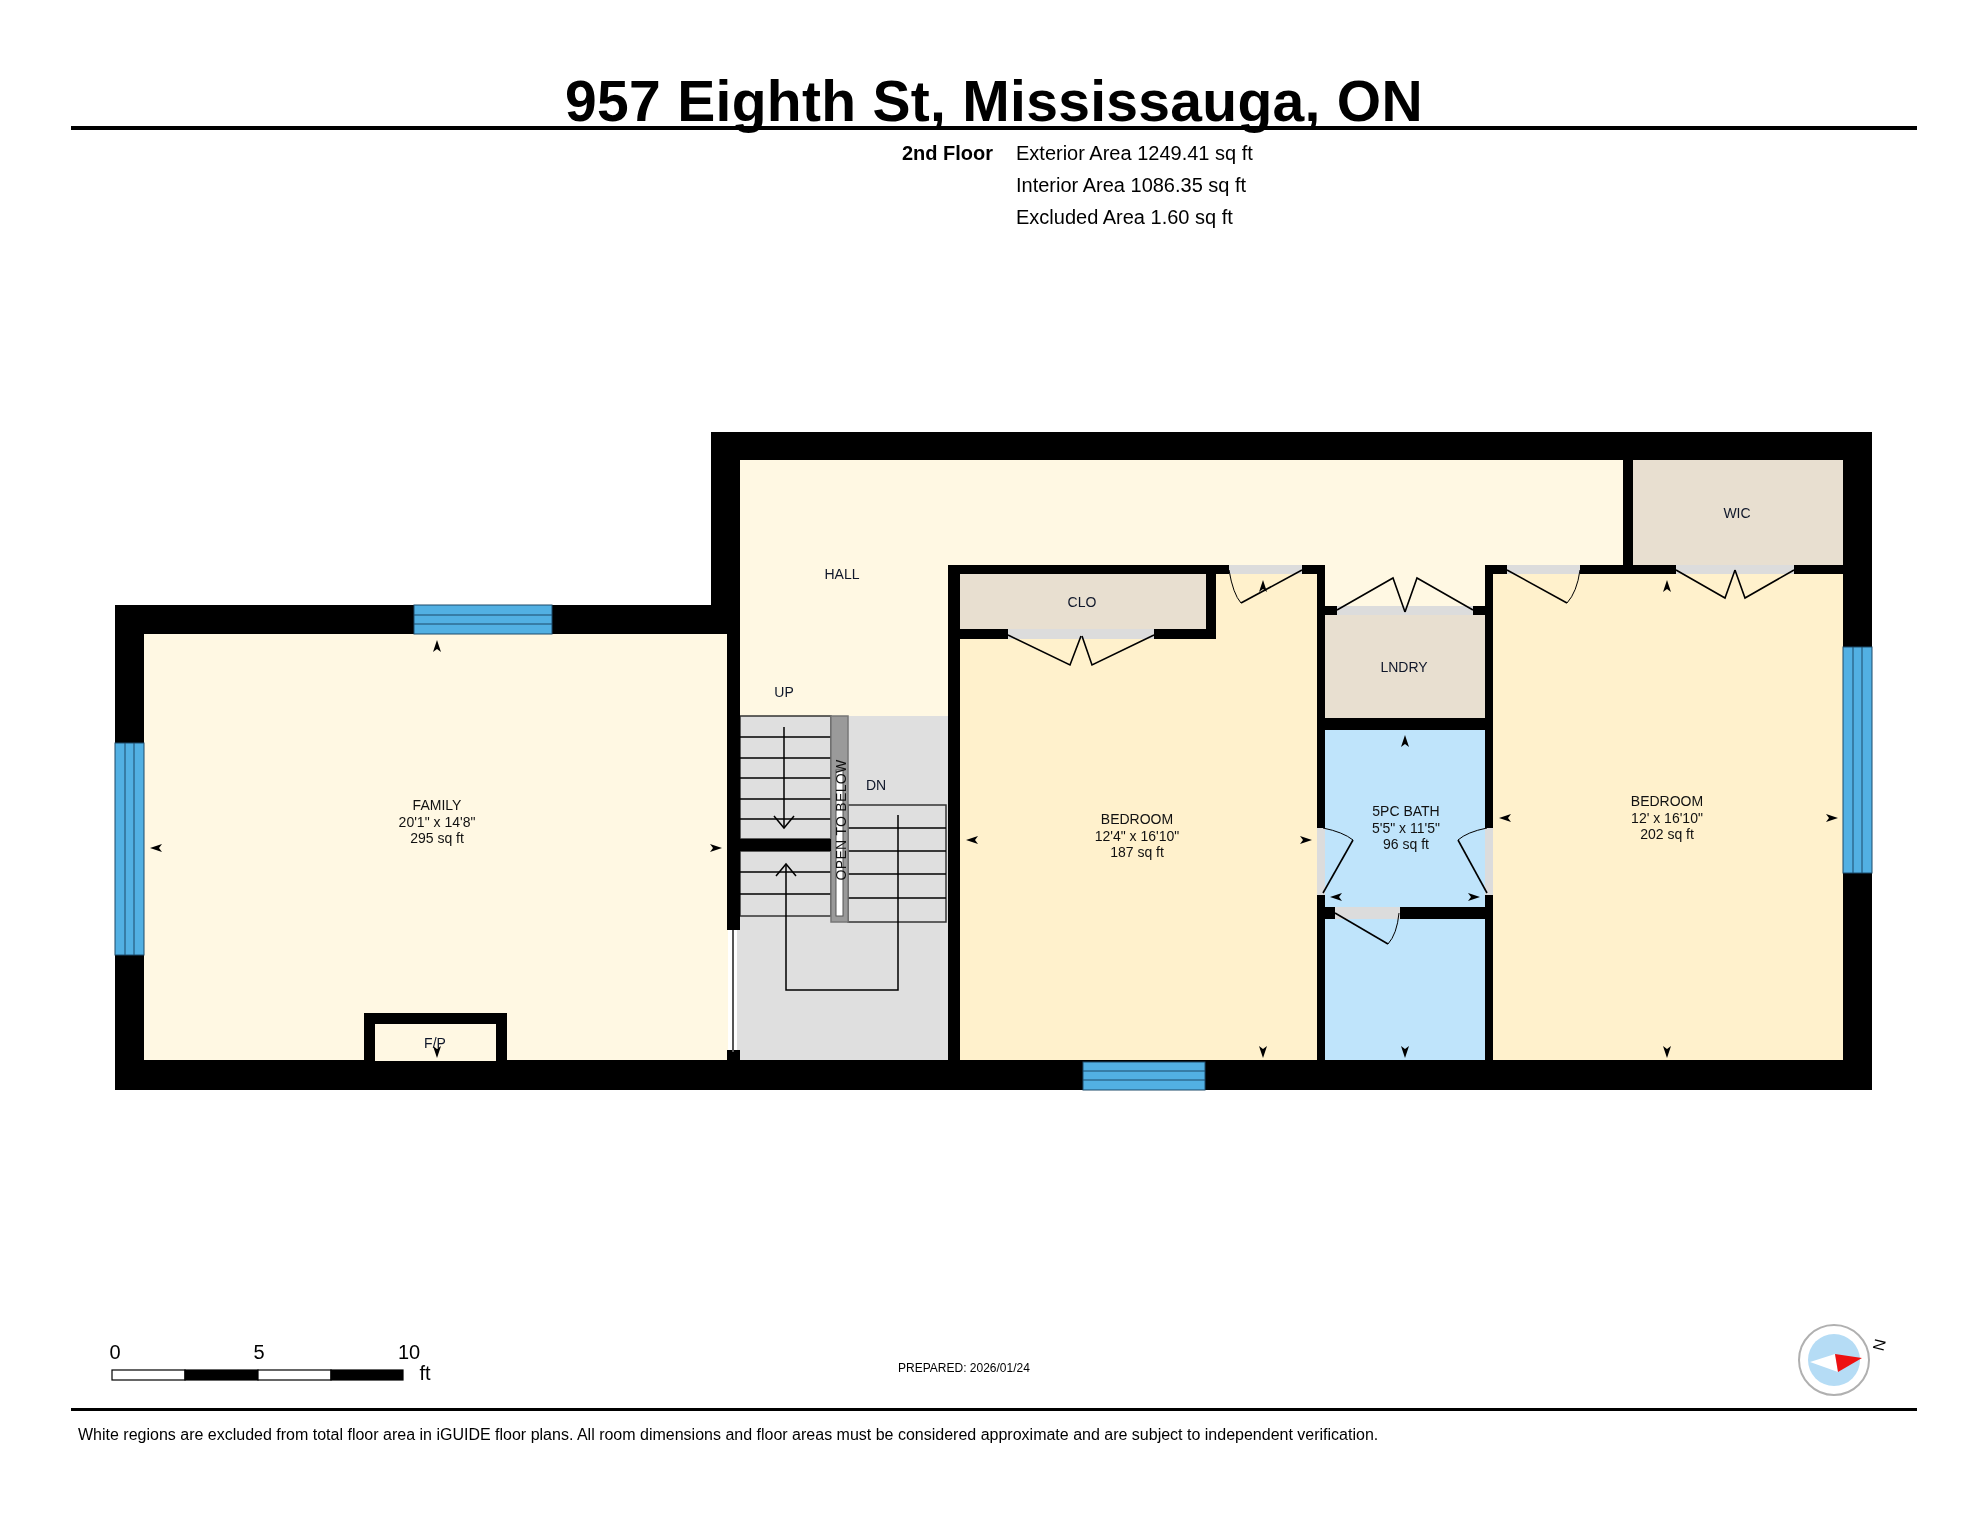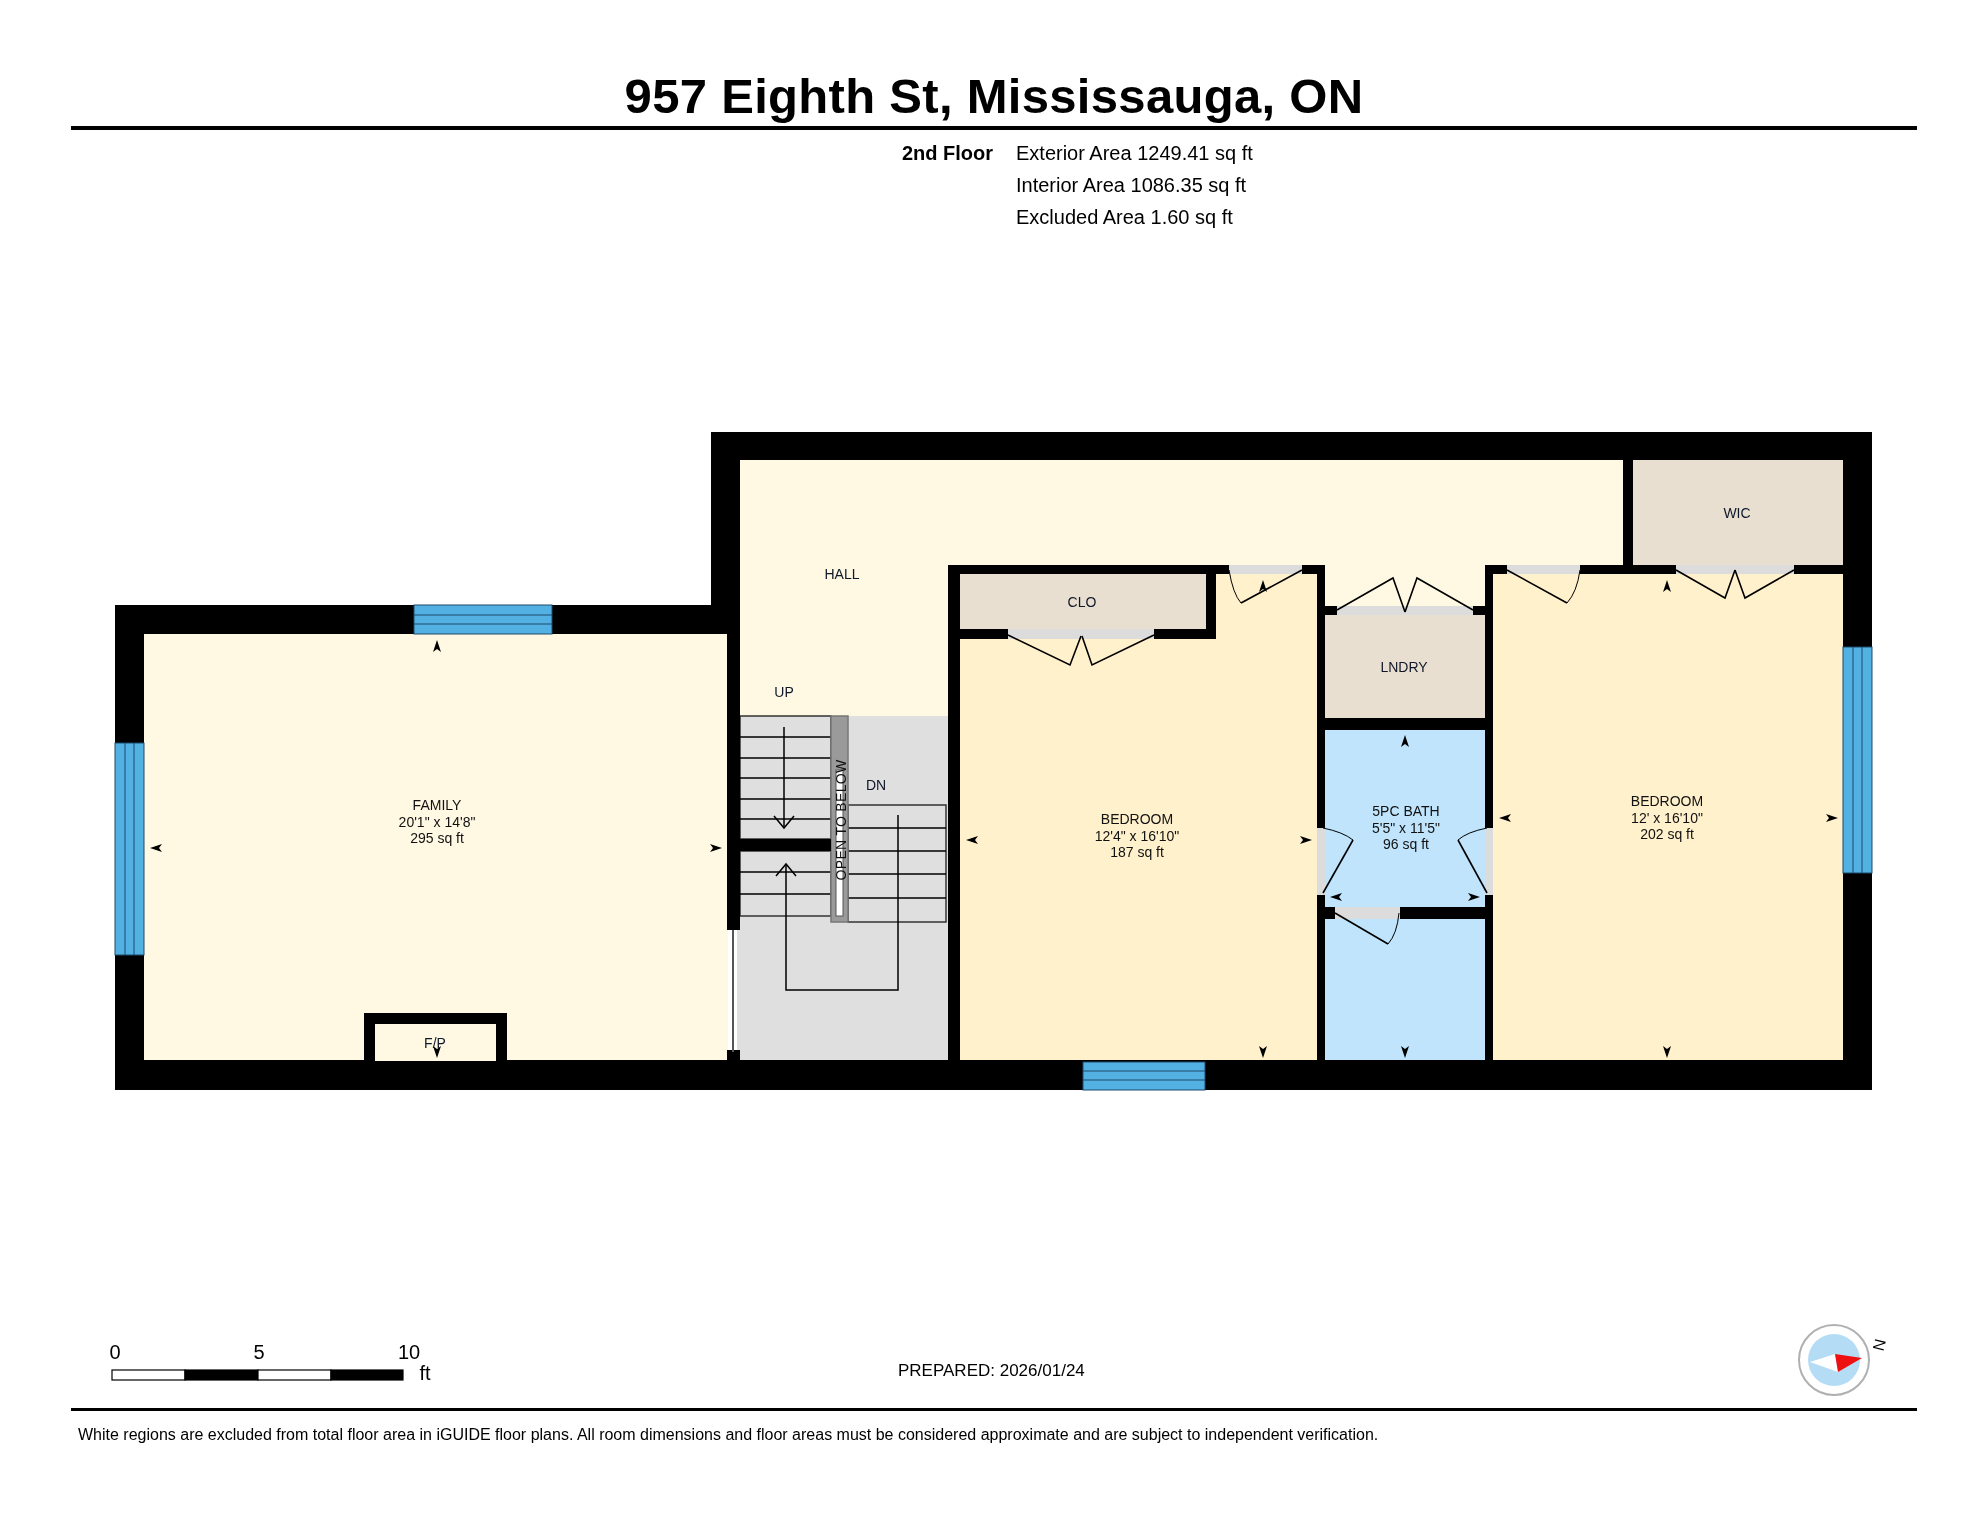--- a/index.html
+++ b/index.html
@@ -1,29 +1,29 @@
 <!DOCTYPE html>
 <html><head>
 <meta charset="utf-8">
 <style>
   html, body { margin:0; padding:0; background:#ffffff; }
   body { width:1988px; height:1536px; position:relative; overflow:hidden; font-family:"Liberation Sans", sans-serif; color:#000; }
   .abs { position:absolute; }
-  .title { left:0; width:1988px; top:68px; text-align:center; font-size:49px; font-weight:bold; letter-spacing:0.3px; }
+  .title { left:0; width:1988px; top:68px; text-align:center; font-size:57px; font-weight:bold; letter-spacing:0.3px; }
   .rule { left:71px; width:1846px; height:4px; background:#000; }
   .rule-top { top:126px; }
   .rule-bottom { top:1408px; height:3px; }
   .floor-name { left:880px; width:113px; top:142px; text-align:right; font-size:20px; font-weight:bold; }
   .area-line { left:1016px; font-size:20px; }
   .plan { left:0; top:0; width:1988px; height:1536px; }
   .room-label { position:absolute; transform:translate(-50%,-50%); text-align:center; font-size:14px; line-height:16.5px; white-space:nowrap; color:#111; }
   .small-label { position:absolute; transform:translate(-50%,-50%); font-size:14px; color:#0f172a; white-space:nowrap; }
   .otb { position:absolute; left:841px; top:820px; transform:translate(-50%,-50%) rotate(-90deg); font-size:14px; white-space:nowrap; color:#111; letter-spacing:0.3px; }
   .scale-label { position:absolute; font-size:20px; transform:translateX(-50%); }
-  .prepared { left:898px; top:1361px; font-size:17px; }
+  .prepared { left:898px; top:1361px; font-size:12px; }
   .footer-note { left:78px; top:1426px; font-size:16px; }
   .north { left:1874px; top:1336px; font-size:16px; transform:rotate(-76deg); }
 </style>
 </head>
 <body>
 
 <div class="abs title">957 Eighth St, Mississauga, ON</div>
 <div class="abs rule rule-top"></div>
 
 <div class="abs floor-name">2nd Floor</div>

